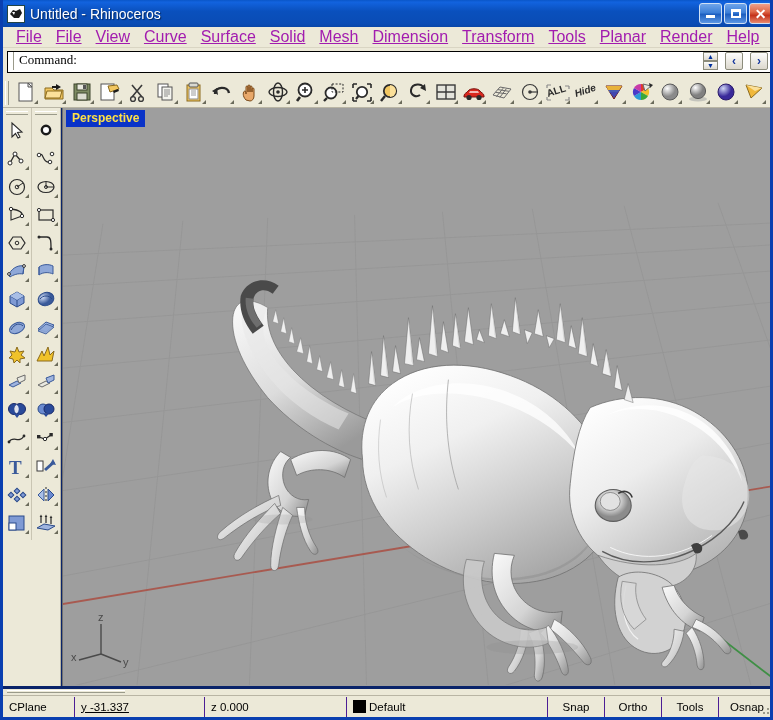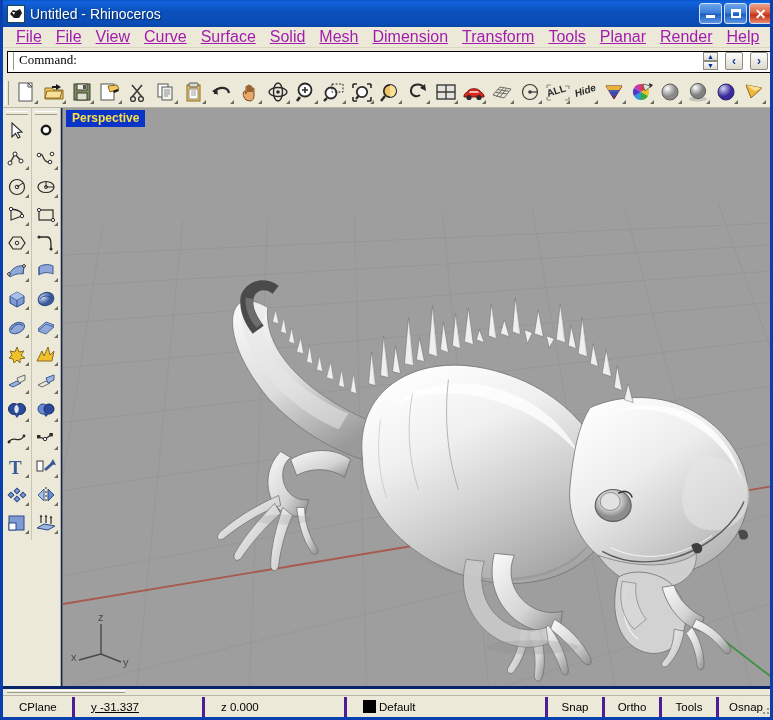--- a/index.html
+++ b/index.html
@@ -198,22 +198,22 @@
   }
   #statusbar {
     position: absolute; top: 6px; left: 0; width: 773px; height: 22px;
     background: #ece9d8;
     border-top: 1px solid #b9b5a4;
     display: flex; align-items: center;
     font-size: 11.5px; color: #000;
   }
   .st-cell {
     height: 20px; display: flex; align-items: center;
-    border-right: 3px solid #4c1d95;
-    padding: 0 16px; white-space: nowrap;
+    border-right: 1px solid #4c1d95;
+    padding: 0 6px; white-space: nowrap;
   }
   .st-cell.cplane { width: 72px; }
   .st-cell.cx { width: 130px; }
   .st-cell.cy { width: 130px; text-decoration: underline; }
   .st-cell.cz { width: 142px; }
   .st-cell.layer { flex: 1; gap: 3px; }
   .swatch { width: 13px; height: 13px; background: #000; flex: none; }
   .st-cell.tgl { width: 57px; justify-content: center; }
   #resize-grip {
     position: absolute; right: 1px; bottom: 1px;

